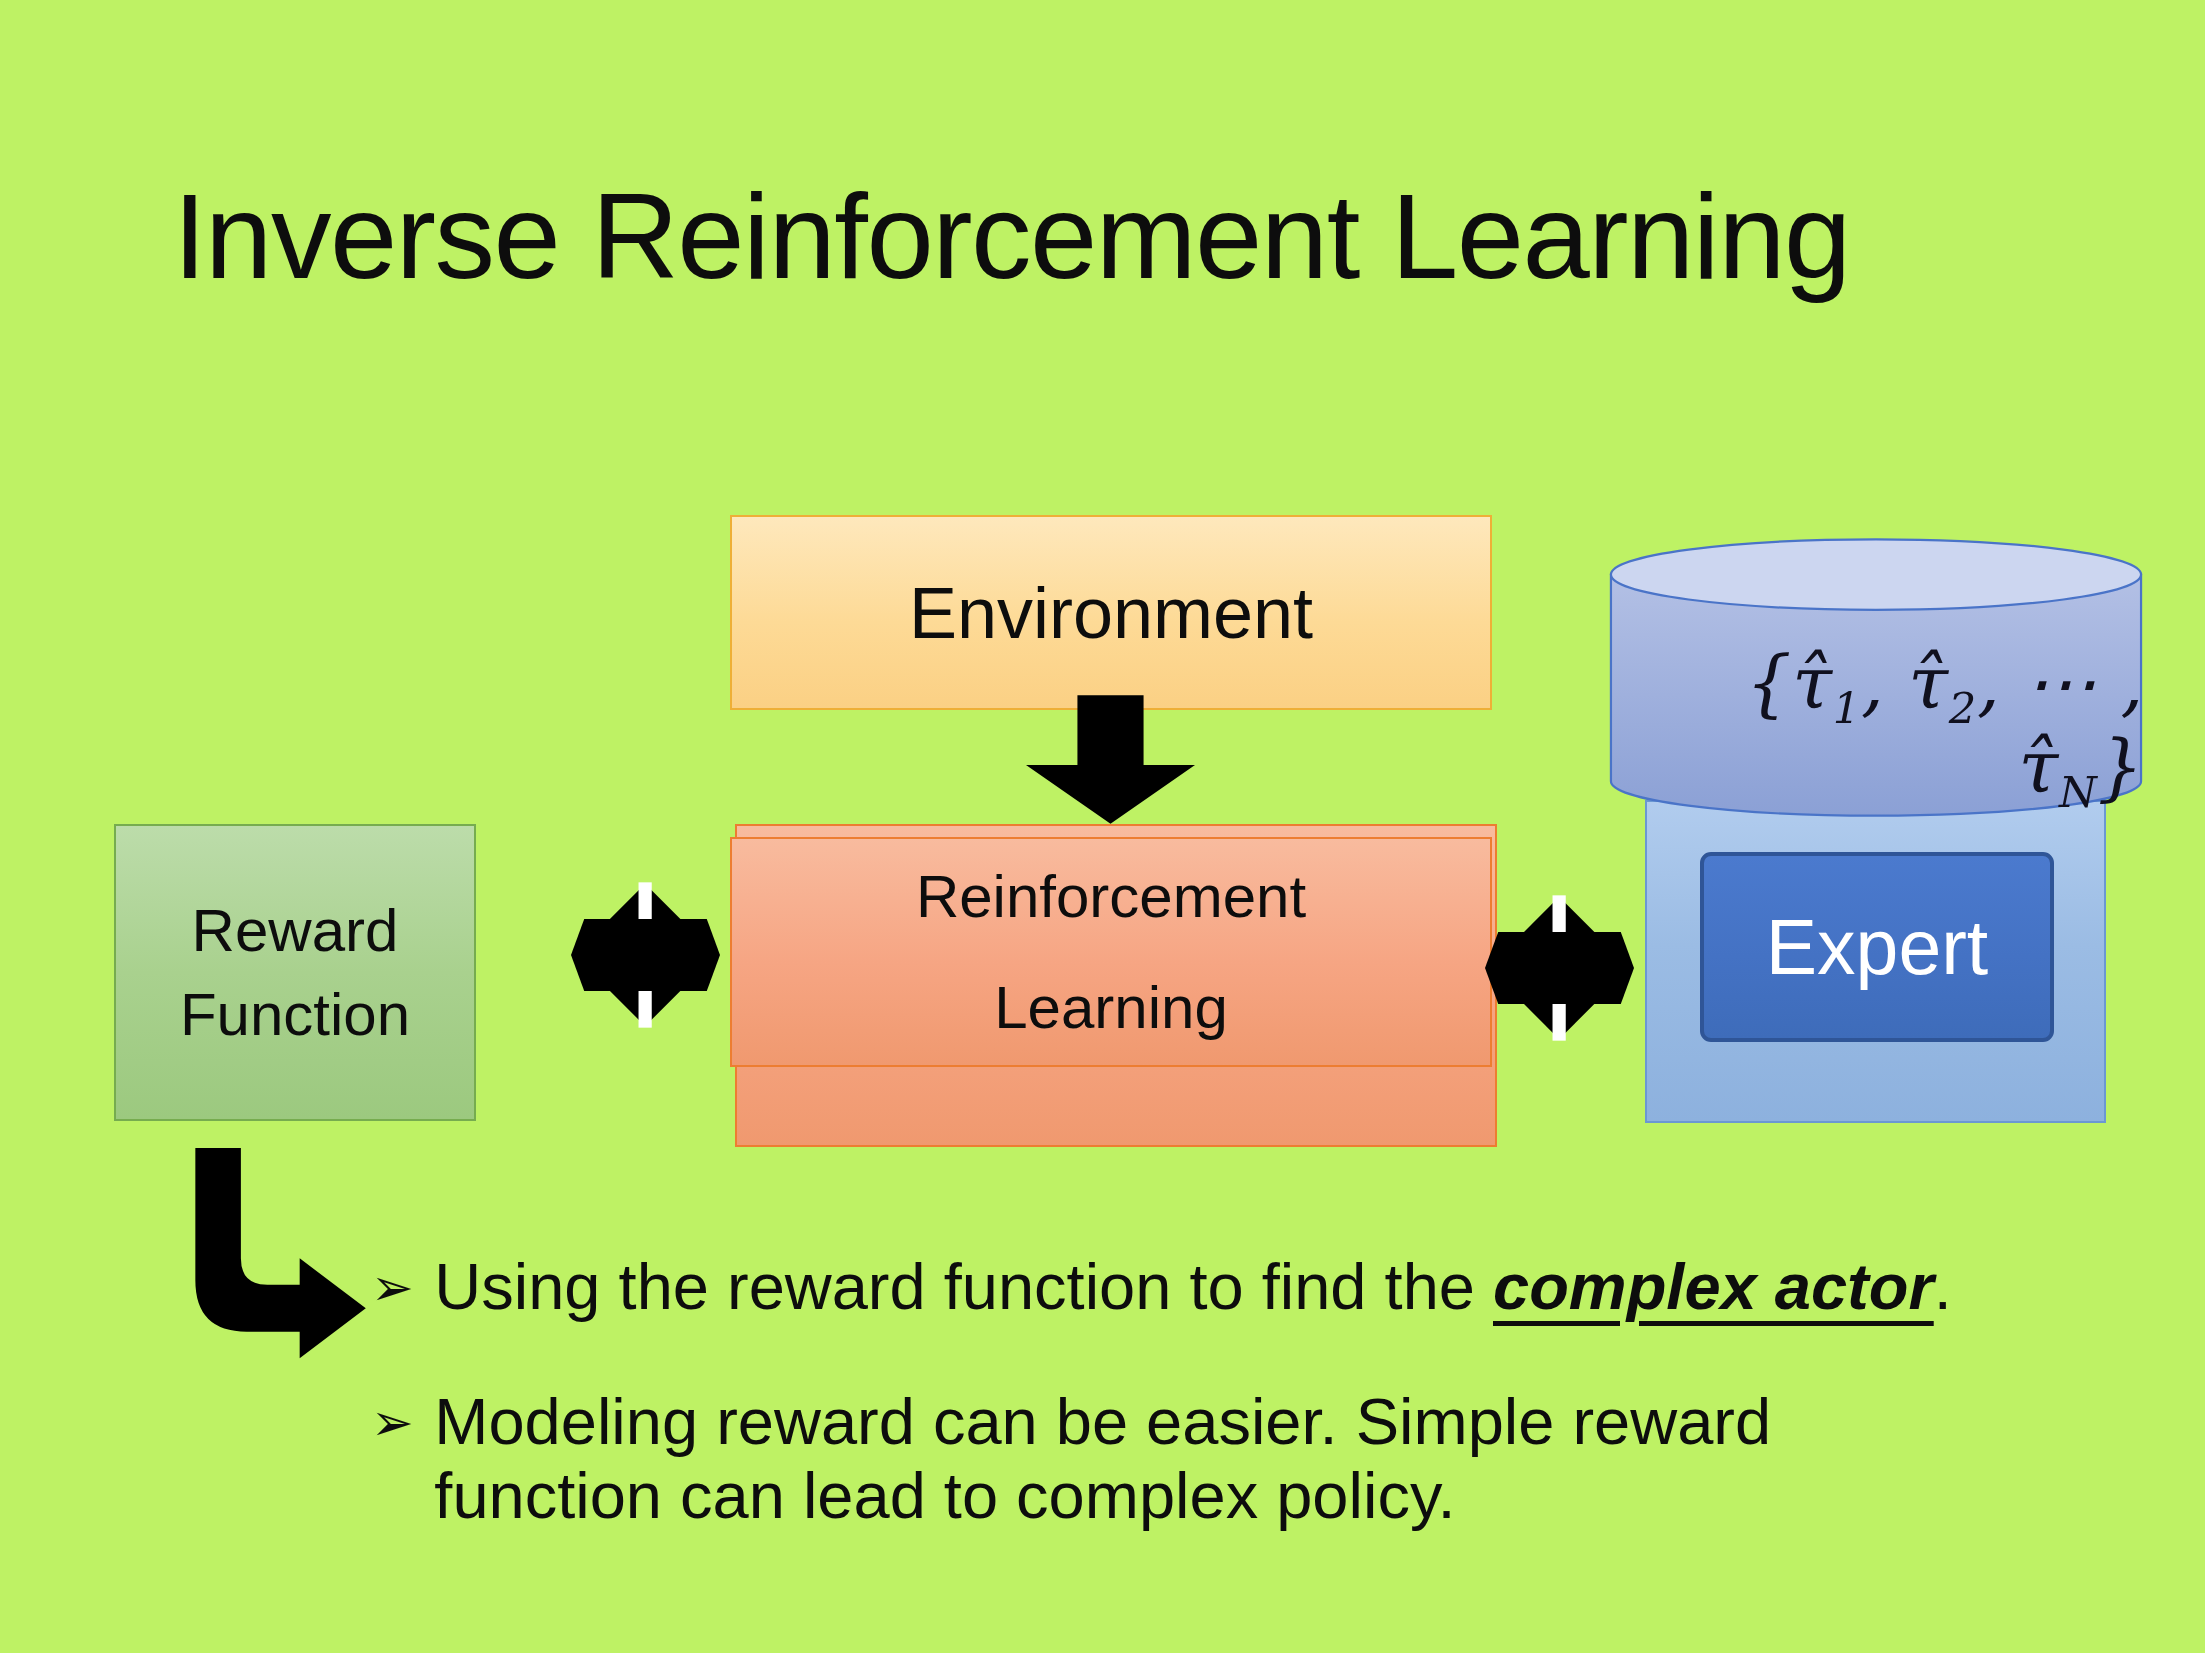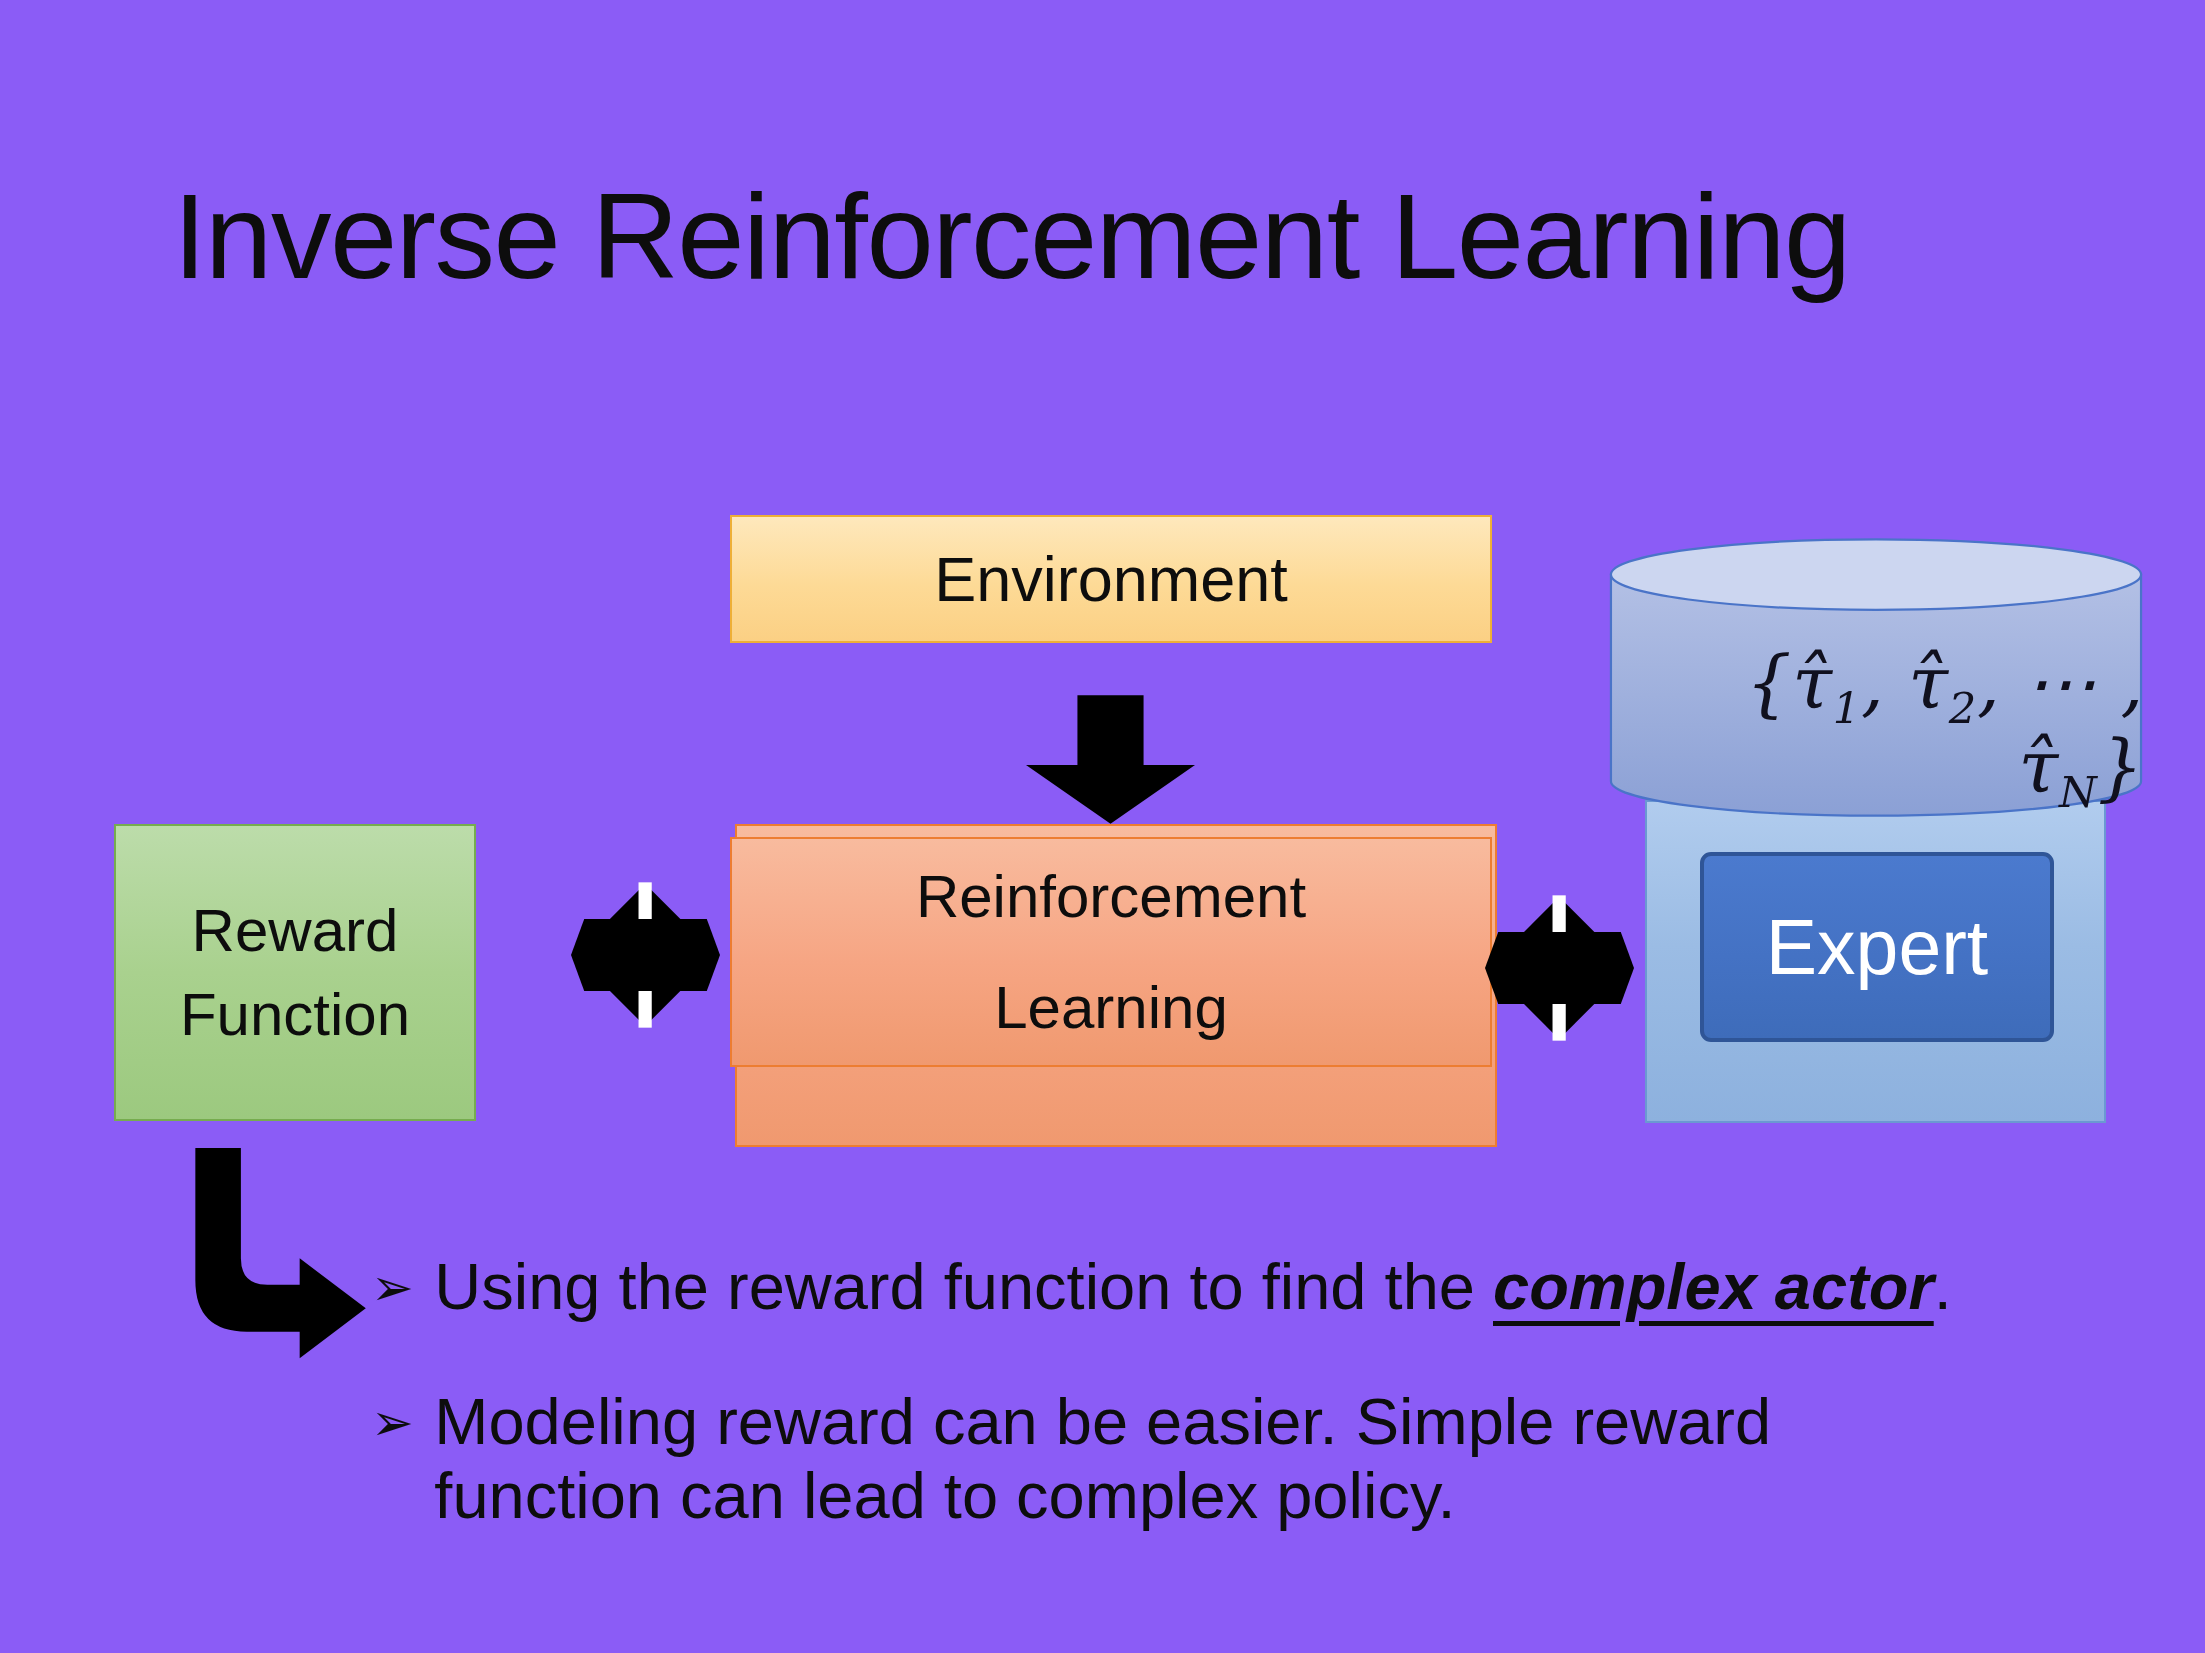--- a/index.html
+++ b/index.html
@@ -1,18 +1,18 @@
 <!DOCTYPE html>
 <html style="font-size:11.8px"><head>
 <meta charset="utf-8">
 <style>
   html,body { margin:0; padding:0; background:#fff; }
   .slide {
     position:relative; width:2205px; height:1654px; overflow:hidden;
-    background:#8b5cf6; color:#111;
+    background:#bef264; color:#111;
     font-family:"Liberation Sans", sans-serif;
   }
   .abs { position:absolute; }
 
   .title {
     left:173px; top:166px; font-size:121px; font-weight:400;
     letter-spacing:-1.5px; white-space:nowrap; color:#0d0d0d;
   }
 
   .demo-label {
@@ -20,23 +20,23 @@
     font-size:63px; line-height:1.3; white-space:pre-line; color:#0d0d0d;
   }
 
   .box {
     display:flex; align-items:center; justify-content:center;
     text-align:center; box-sizing:border-box; color:#0d0d0d;
   }
   .box .lbl { white-space:pre-line; }
 
   .env-box {
-    left:730px; top:515px; width:762px; height:128px;
+    left:730px; top:515px; width:762px; height:195px;
     background:linear-gradient(180deg,#fee8bc 0%, #fdda96 55%, #fbd084 100%);
-    border:2.9px solid #eeaf37; font-size:63px;
+    border:2.9px solid #eeaf37; font-size:72px;
   }
   .reward-box {
     left:114px; top:824px; width:362px; height:297px;
     background:linear-gradient(180deg,#bcdcaa 0%, #a9d18e 50%, #9cc97f 100%);
     border:2.9px solid #76ac4f; font-size:60px; line-height:1.4;
   }
   .rl-box-back {
     left:735px; top:824px; width:762px; height:323px;
     background:linear-gradient(180deg,#f8bb9e 0%, #f6a583 55%, #f0996f 100%);
     border:2.2px solid #ed7d31;

